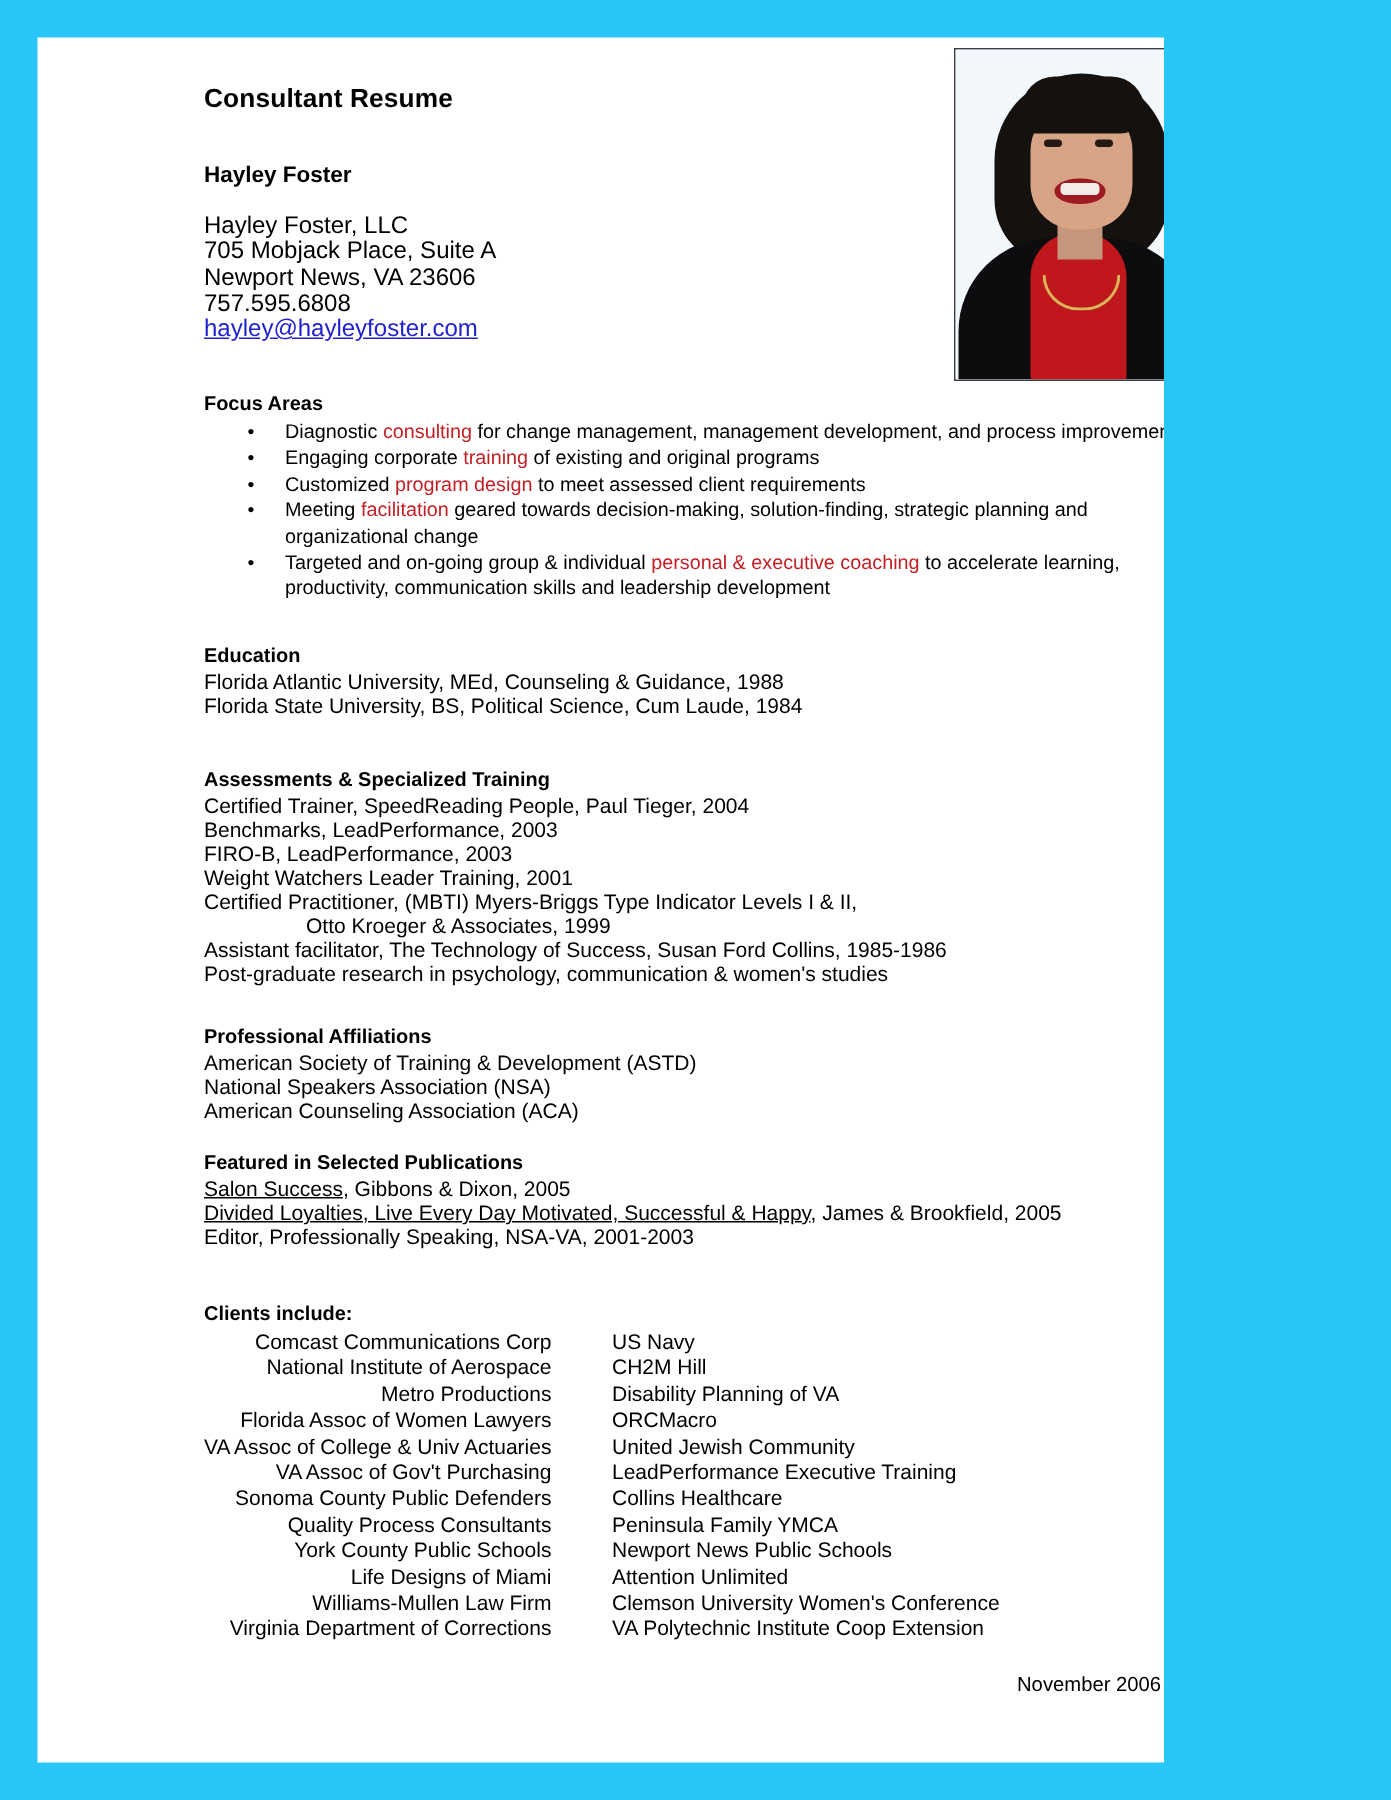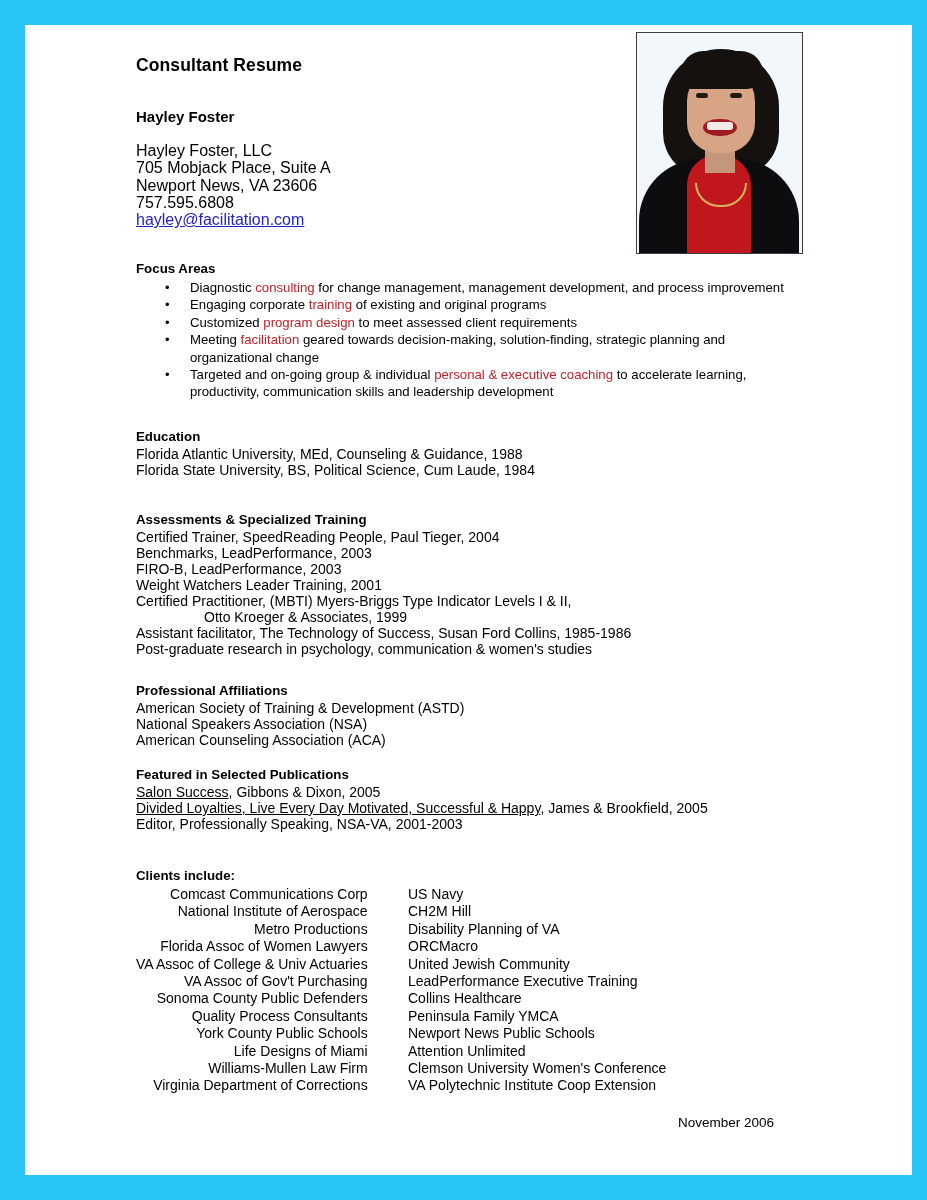--- a/index.html
+++ b/index.html
@@ -20,21 +20,21 @@
     width: 927px;
     height: 1200px;
     background: #29c5f6;
     box-sizing: border-box;
     overflow: hidden;
   }
   .paper {
     position: absolute;
     left: 25px;
     top: 25px;
-    width: 887px;
+    width: 751px;
     height: 1150px;
     background: #ffffff;
     box-sizing: border-box;
     overflow: hidden;
   }
 
   
   .doc {
     position: absolute;
     left: 0;
@@ -269,21 +269,21 @@
 
       <div class="doc-title">Consultant Resume</div>
 
       <div class="person-name">Hayley Foster</div>
 
       <div class="contact-block">
         <div>Hayley Foster, LLC</div>
         <div>705 Mobjack Place, Suite A</div>
         <div>Newport News, VA 23606</div>
         <div>757.595.6808</div>
-        <div><span class="email-link">hayley@facilitation.com</span></div>
+        <div><span class="email-link">hayley@hayleyfoster.com</span></div>
       </div>
 
       <div class="photo-frame">
         <div class="photo-inner">
           <div class="ph-hair-back"></div>
           <div class="ph-shoulders"></div>
           <div class="ph-shirt"></div>
           <div class="ph-neck"></div>
           <div class="ph-face"></div>
           <div class="ph-bangs"></div>

